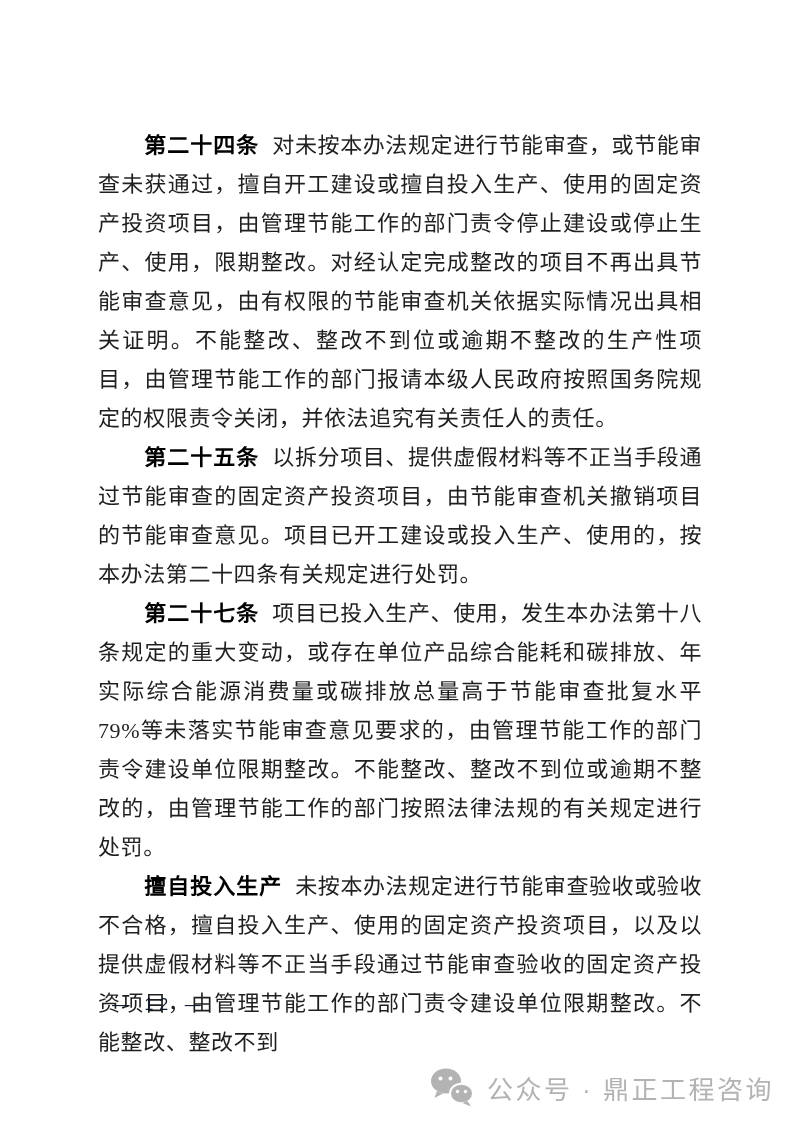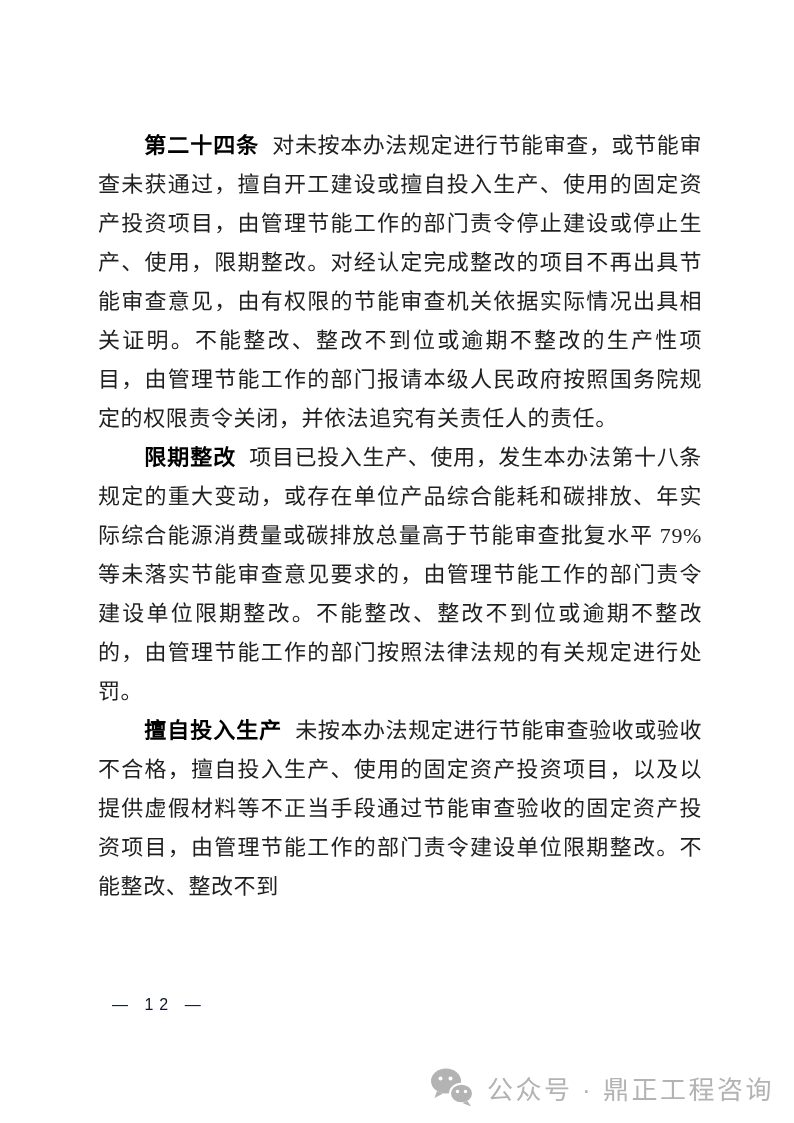--- a/index.html
+++ b/index.html
@@ -76,22 +76,23 @@
 </style>
 </head>
 <body>
 
 <div class="page">
 
   <div class="doc-body">
 
     <p class="article"><span class="article-heading">第二十四条</span><span>对未按本办法规定进行节能审查，或节能审查未获通过，擅自开工建设或擅自投入生产、使用的固定资产投资项目，由管理节能工作的部门责令停止建设或停止生产、使用，限期整改。对经认定完成整改的项目不再出具节能审查意见，由有权限的节能审查机关依据实际情况出具相关证明。不能整改、整改不到位或逾期不整改的生产性项目，由管理节能工作的部门报请本级人民政府按照国务院规定的权限责令关闭，并依法追究有关责任人的责任。</span></p>
 
+    <p class="article"><span class="article-heading">第二十五条</span><span>以拆分项目、提供虚假材料等不正当手段通过节能审查的固定资产投资项目，由节能审查机关撤销项目的节能审查意见。项目已开工建设或投入生产、使用的，按本办法第二十四条有关规定进行处罚。</span></p>
 
-    <p class="article"><span class="article-heading">限期整改</span><span>项目已投入生产、使用，发生本办法第十八条规定的重大变动，或存在单位产品综合能耗和碳排放、年实际综合能源消费量或碳排放总量高于节能审查批复水平 79%等未落实节能审查意见要求的，由管理节能工作的部门责令建设单位限期整改。不能整改、整改不到位或逾期不整改的，由管理节能工作的部门按照法律法规的有关规定进行处罚。</span></p>
+    <p class="article"><span class="article-heading">第二十七条</span><span>项目已投入生产、使用，发生本办法第十八条规定的重大变动，或存在单位产品综合能耗和碳排放、年实际综合能源消费量或碳排放总量高于节能审查批复水平 79%等未落实节能审查意见要求的，由管理节能工作的部门责令建设单位限期整改。不能整改、整改不到位或逾期不整改的，由管理节能工作的部门按照法律法规的有关规定进行处罚。</span></p>
 
     <p class="article"><span class="article-heading">擅自投入生产</span><span>未按本办法规定进行节能审查验收或验收不合格，擅自投入生产、使用的固定资产投资项目，以及以提供虚假材料等不正当手段通过节能审查验收的固定资产投资项目，由管理节能工作的部门责令建设单位限期整改。不能整改、整改不到</span></p>
 
   </div>
 
   <div class="page-number">— 12 —</div>
 
   <div class="footer-watermark">
     <span class="wm-icon">
       <svg width="46" height="40" viewBox="0 0 46 40" xmlns="http://www.w3.org/2000/svg">

